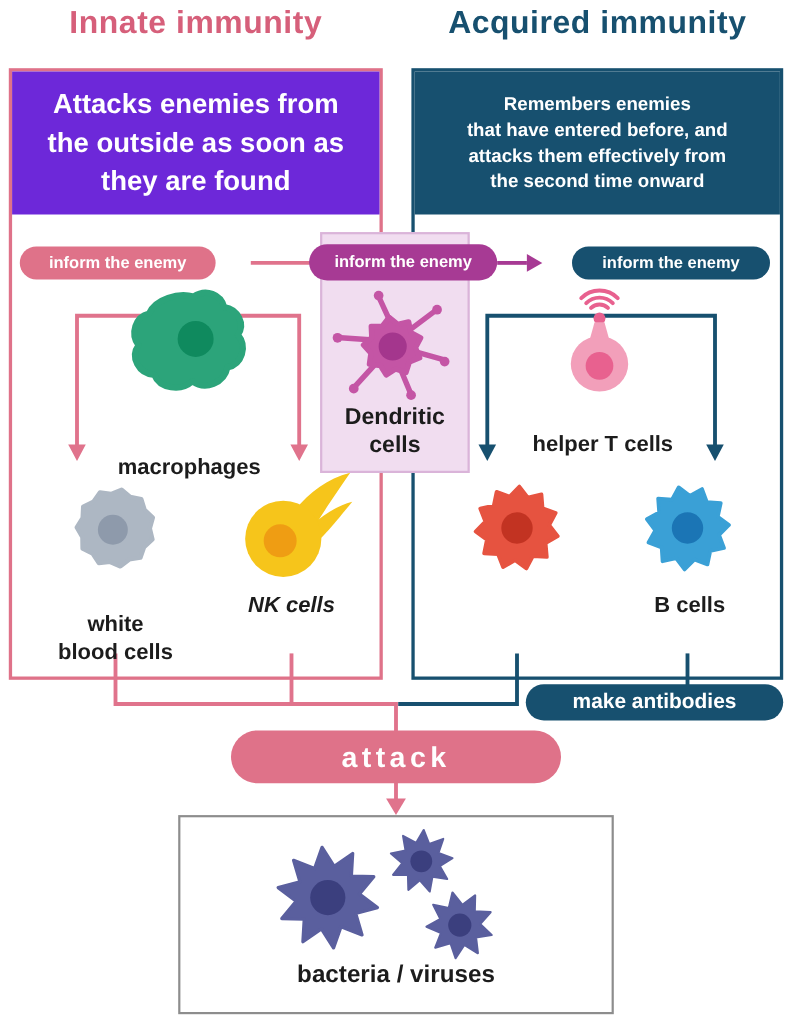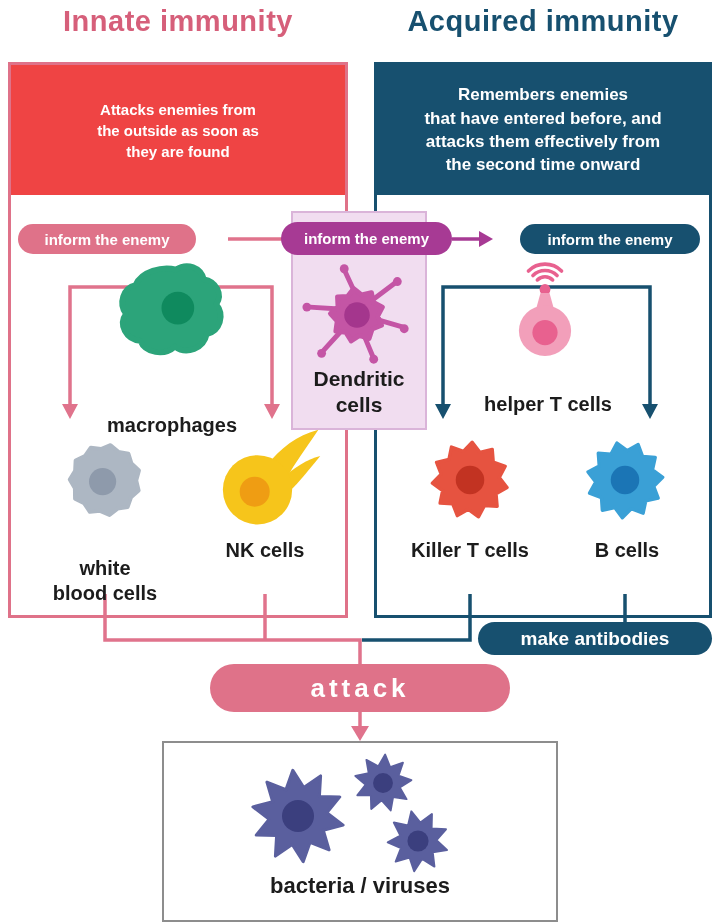--- a/index.html
+++ b/index.html
@@ -7,21 +7,21 @@
          font-family:"Liberation Sans",sans-serif;}
   .abs{position:absolute;}
   .title{font-weight:bold;font-size:29px;text-align:center;letter-spacing:0.5px;}
   .title.innate{color:#d65f7a;}
   .title.acquired{color:#17506f;}
   .panel{position:absolute;box-sizing:border-box;background:#ffffff;}
   .panel.innate{border:3px solid #df7289;}
   .panel.acquired{border:3px solid #17506f;}
   .panel-header{box-sizing:border-box;width:100%;color:#ffffff;font-weight:bold;
                 text-align:center;white-space:pre-line;display:flex;align-items:center;justify-content:center;}
-  .panel.innate .panel-header{background:#ef4444;height:130px;font-size:15px;line-height:1.4;}
+  .panel.innate .panel-header{background:#6d28d9;height:130px;font-size:25px;line-height:1.4;}
   .panel.acquired .panel-header{background:#17506f;height:130px;font-size:17px;line-height:1.38;}
   .pill{position:absolute;border-radius:999px;color:#ffffff;font-weight:bold;
         display:flex;align-items:center;justify-content:center;text-align:center;}
   .pill.inform{font-size:15px;}
   .pill.pink{background:#df7289;}
   .pill.purple{background:#a73a94;}
   .pill.navy{background:#17506f;}
   .lavender-box{position:absolute;background:#f1ddf0;border:2px solid #dab4d9;box-sizing:border-box;}
   .label{position:absolute;color:#1c1c1c;font-weight:bold;font-size:20px;text-align:center;
          white-space:pre-line;line-height:1.25;}
@@ -102,21 +102,21 @@
 blood cells</div>
 
   <div class="cell" style="left:208px;top:428px;">
     <svg width="114" height="103" viewBox="0 0 120 110">
       <path d="M62 40 C76 22 94 8 117 2 C102 24 92 38 84 52 Z" fill="#f6c51b"></path>
       <path d="M78 54 C92 42 104 34 119 30 C106 46 96 58 88 66 Z" fill="#f6c51b"></path>
       <circle cx="52" cy="66" r="37" fill="#f6c51b"></circle>
       <circle cx="49" cy="68" r="16" fill="#ef9d13"></circle>
     </svg>
   </div>
-  <div class="label" style="left:205px;top:538px;width:120px;">NK cells</div>
+  <div class="label" style="left:205px;top:538px;width:120px;font-style:italic;">NK cells</div>
 
   <div class="cell" style="left:298px;top:254px;">
     <svg width="118" height="118" viewBox="0 0 120 120">
       <g stroke="#c455a5" stroke-width="5" stroke-linecap="round">
         <path d="M60 44 L48 18"></path>
           <path d="M74 48 L98 30"></path>
           <path d="M78 66 L106 74"></path>
         <path d="M66 80 L76 104"></path>
           <path d="M46 76 L26 98"></path>
           <path d="M42 56 L12 54"></path>
@@ -152,21 +152,20 @@
     </svg>
   </div>
   <div class="label" style="left:468px;top:392px;width:160px;">helper T cells</div>
 
   <div class="cell" style="left:428px;top:438px;">
     <svg width="84" height="84" viewBox="0 0 100 100">
       <polygon fill="#e65340" stroke="#e65340" stroke-width="4" stroke-linejoin="round" points="94.1,58.9 81.0,66.3 82.3,81.4 67.2,80.5 60.2,93.8 48.0,84.9 34.9,92.4 29.4,78.3 14.4,77.5 17.4,62.7 5.2,53.8 15.7,43.0 10.2,29.0 24.9,25.6 27.9,10.8 42.1,15.9 52.6,5.1 61.8,17.0 76.5,13.6 77.7,28.6 91.9,33.7 84.9,47.0"></polygon>
       <circle cx="50" cy="50" r="17" fill="#c23322"></circle>
     </svg>
   </div>
-  <div class="label" style="left:390px;top:538px;width:160px;">Killer T cells</div>
 
   <div class="cell" style="left:583px;top:438px;">
     <svg width="84" height="84" viewBox="0 0 100 100">
       <polygon fill="#3aa0d6" stroke="#3aa0d6" stroke-width="4" stroke-linejoin="round" points="89.5,71.6 74.7,74.8 71.6,89.5 57.4,84.2 46.8,94.9 37.8,82.8 23.0,86.0 22.0,71.0 7.8,65.7 15.1,52.5 6.0,40.4 19.3,33.2 18.2,18.2 33.2,19.3 40.4,6.0 52.5,15.1 65.7,7.8 71.0,22.0 86.0,23.0 82.8,37.8 94.9,46.8 84.2,57.4"></polygon>
       <circle cx="50" cy="50" r="17" fill="#1b75b5"></circle>
     </svg>
   </div>
   <div class="label" style="left:547px;top:538px;width:160px;">B cells</div>
 
   <div class="pill navy antibody-pill" style="left:478px;top:622px;width:234px;height:33px;">make antibodies</div>

